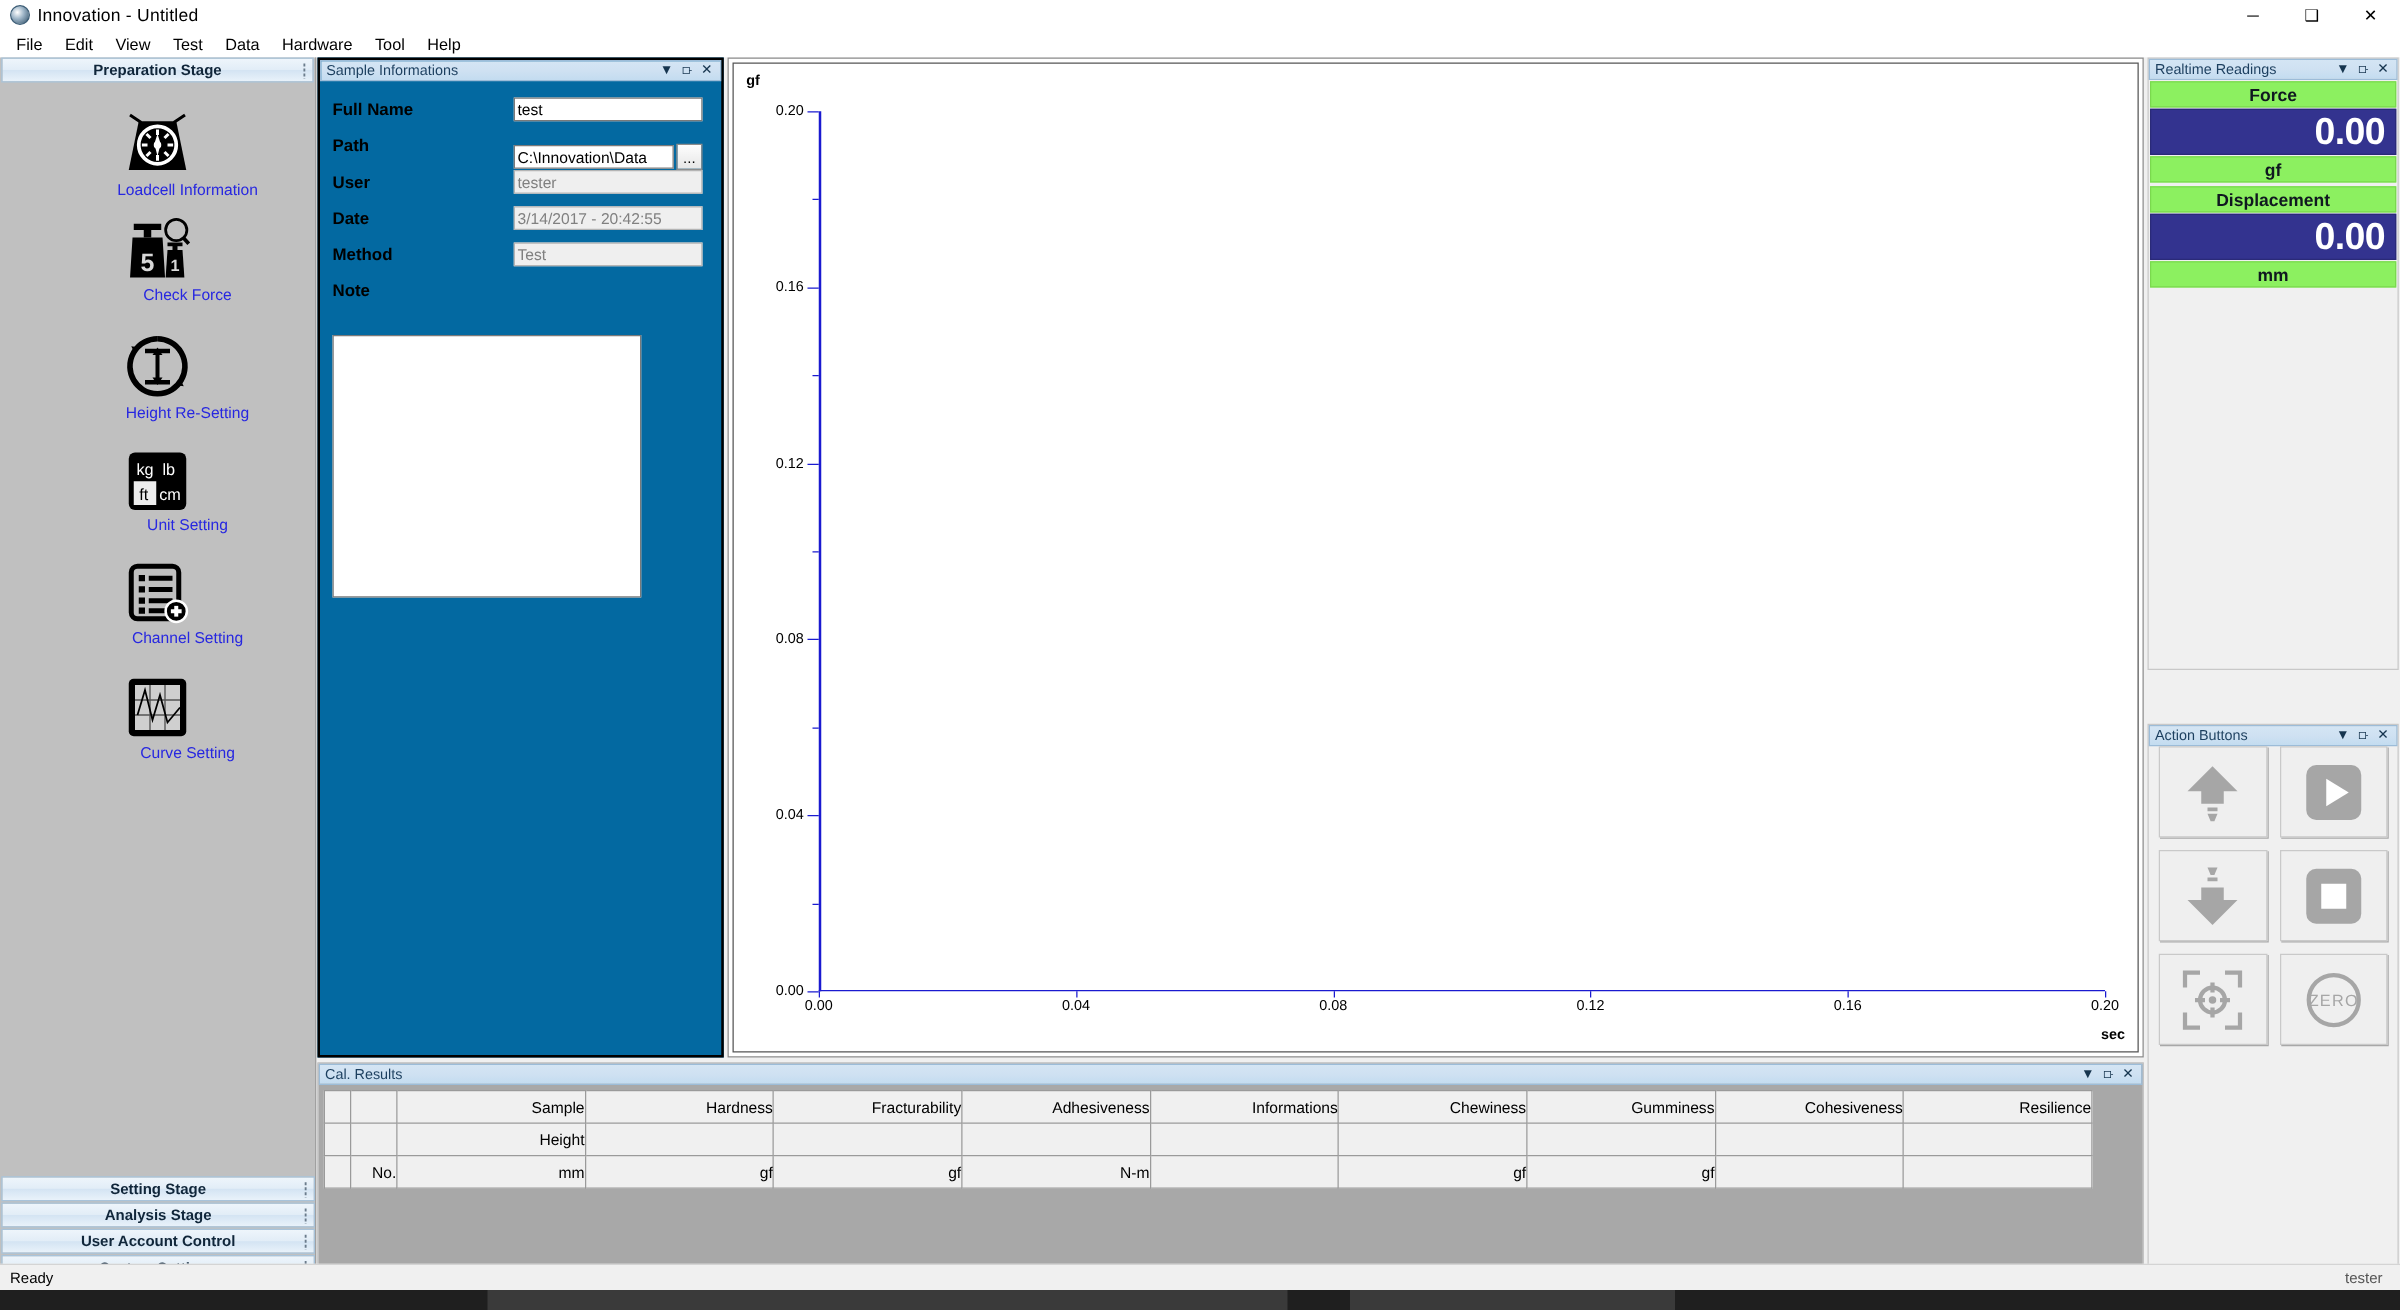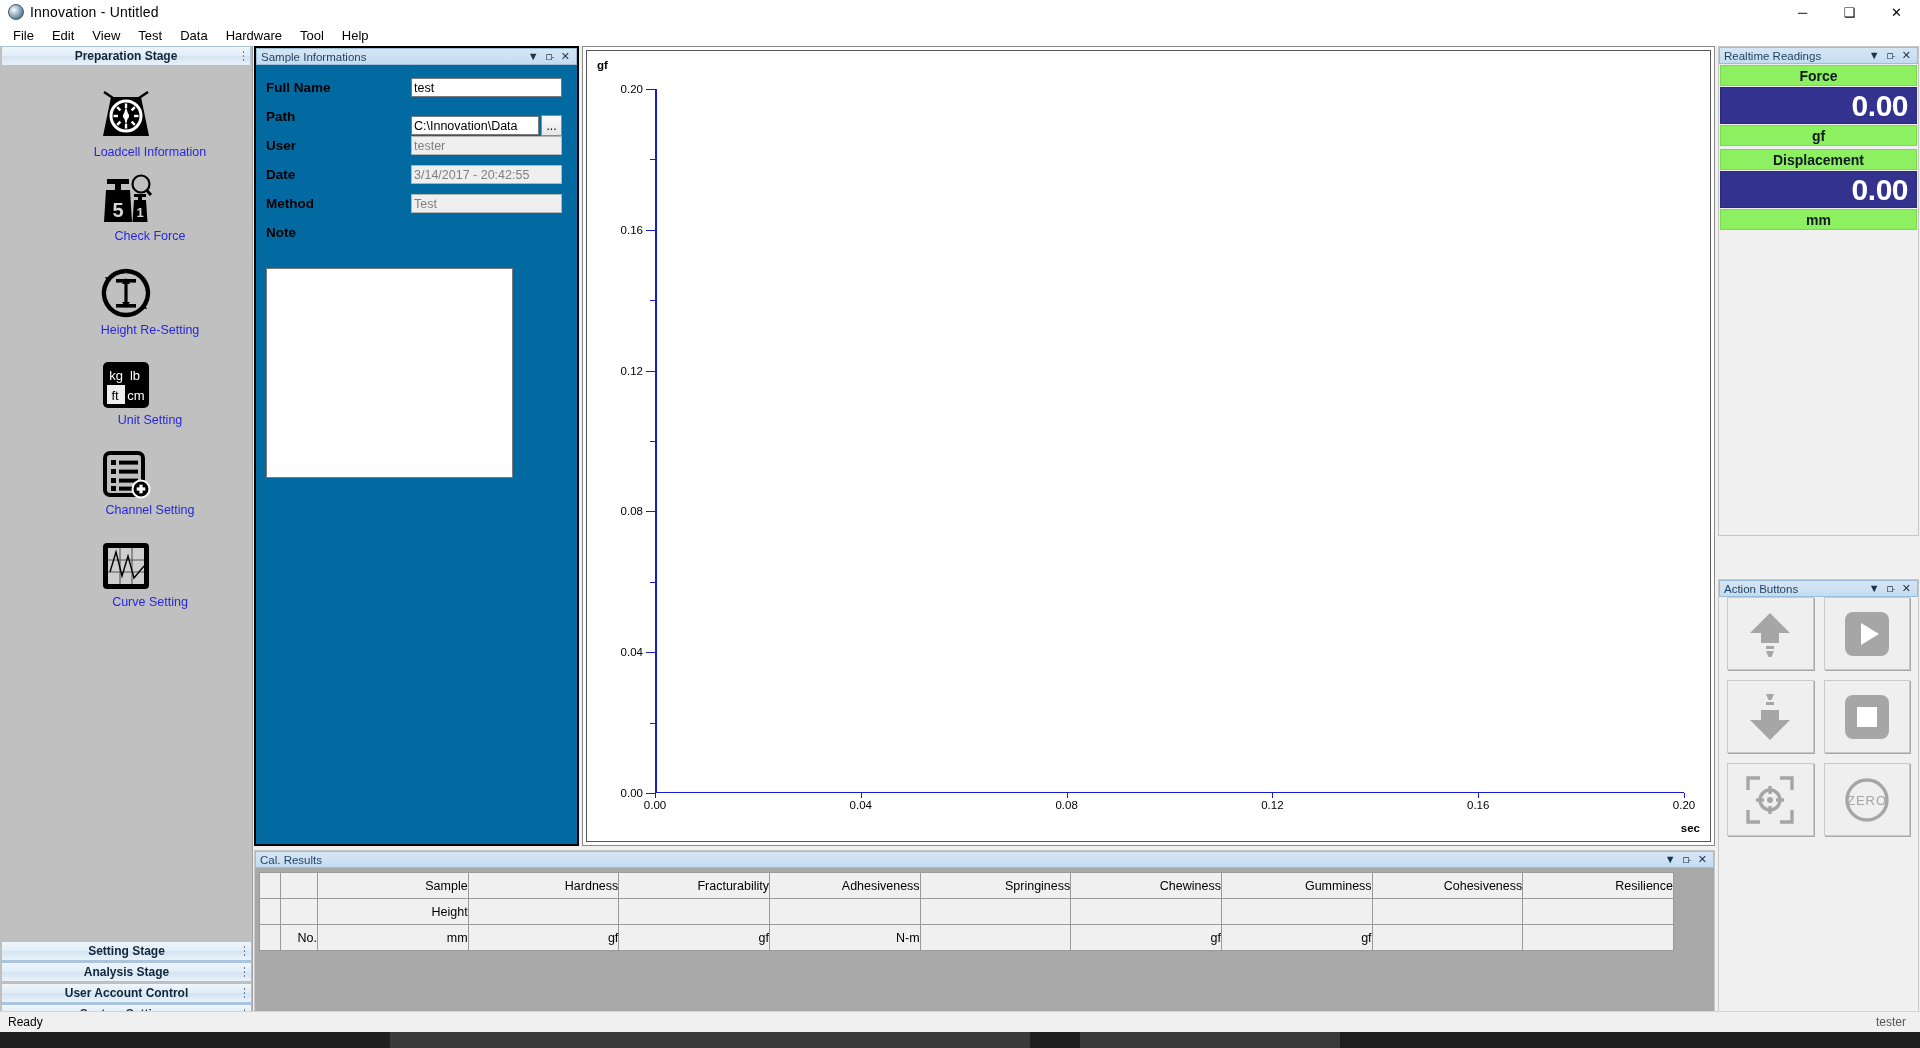--- a/index.html
+++ b/index.html
@@ -390,21 +390,21 @@
     </div>
     <table id="cal-table">
         <tbody>
           <tr>
             <td style="width: 20px;"></td>
             <td style="width: 36px;"></td>
             <td>Sample</td>
             <td>Hardness</td>
             <td>Fracturability</td>
             <td>Adhesiveness</td>
-            <td>Springiness</td>
+            <td>Informations</td>
             <td>Chewiness</td>
             <td>Gumminess</td>
             <td>Cohesiveness</td>
             <td>Resilience</td>
           </tr>
           <tr>
             <td style="width: 20px;"></td>
             <td style="width: 36px;"></td>
             <td>Height</td>
             <td></td>

